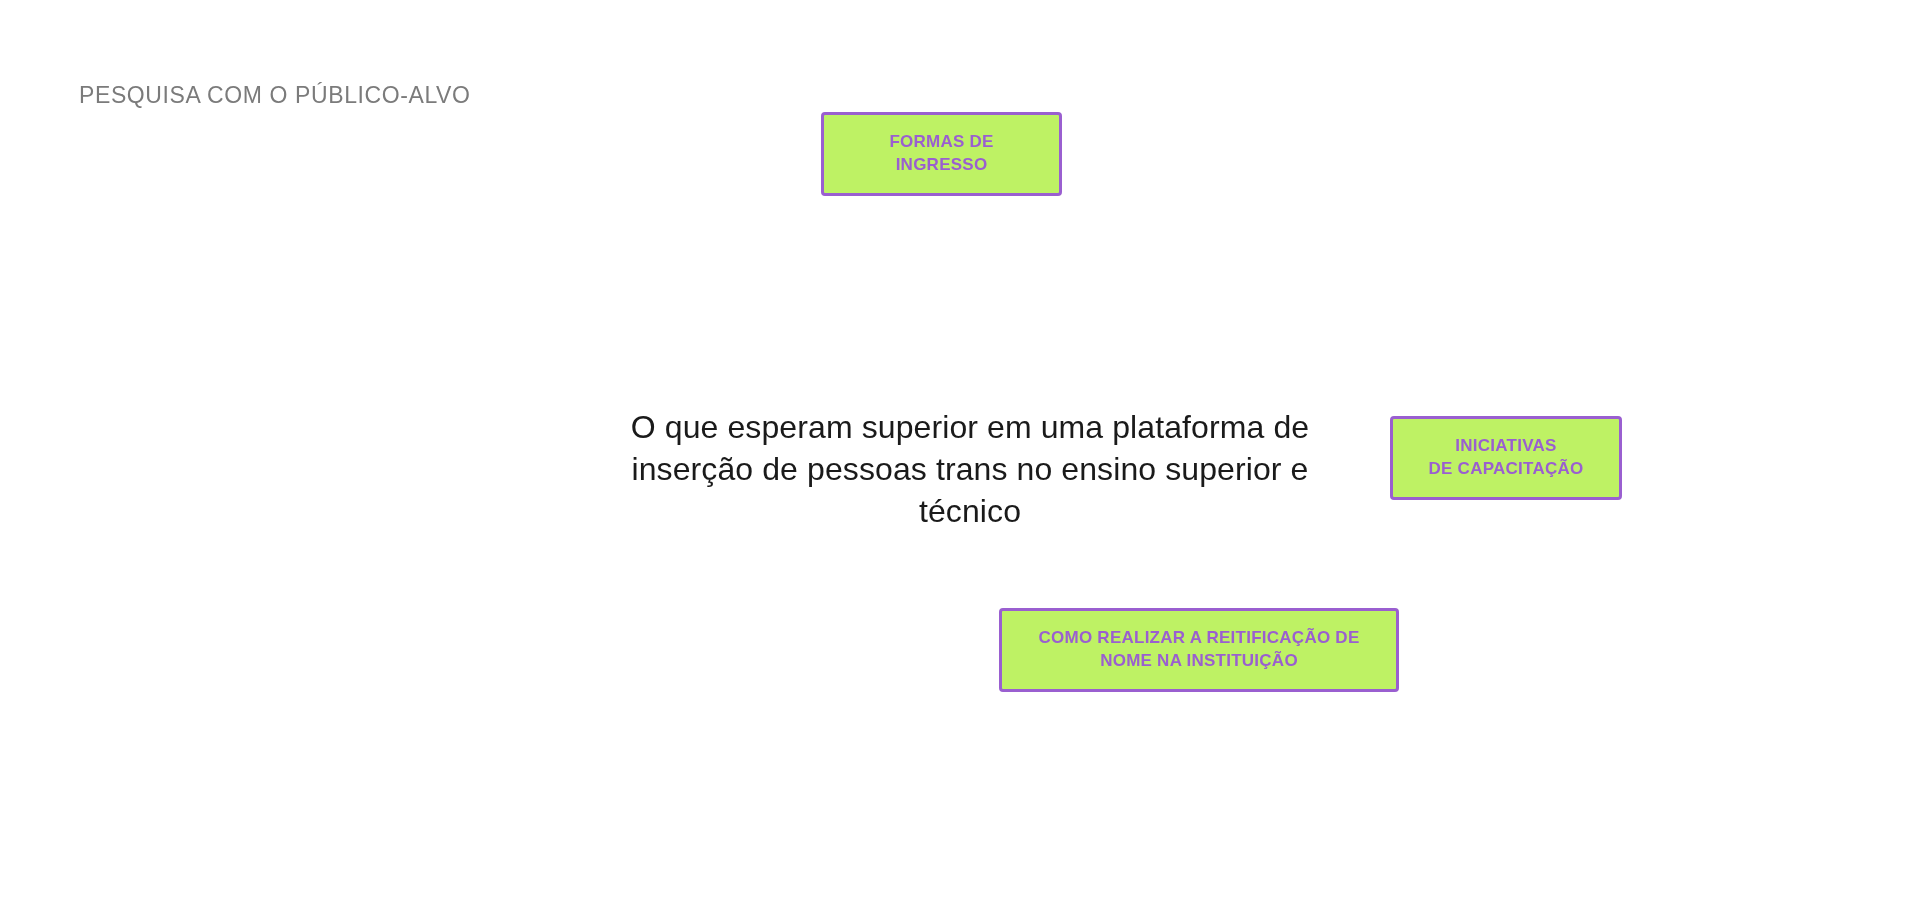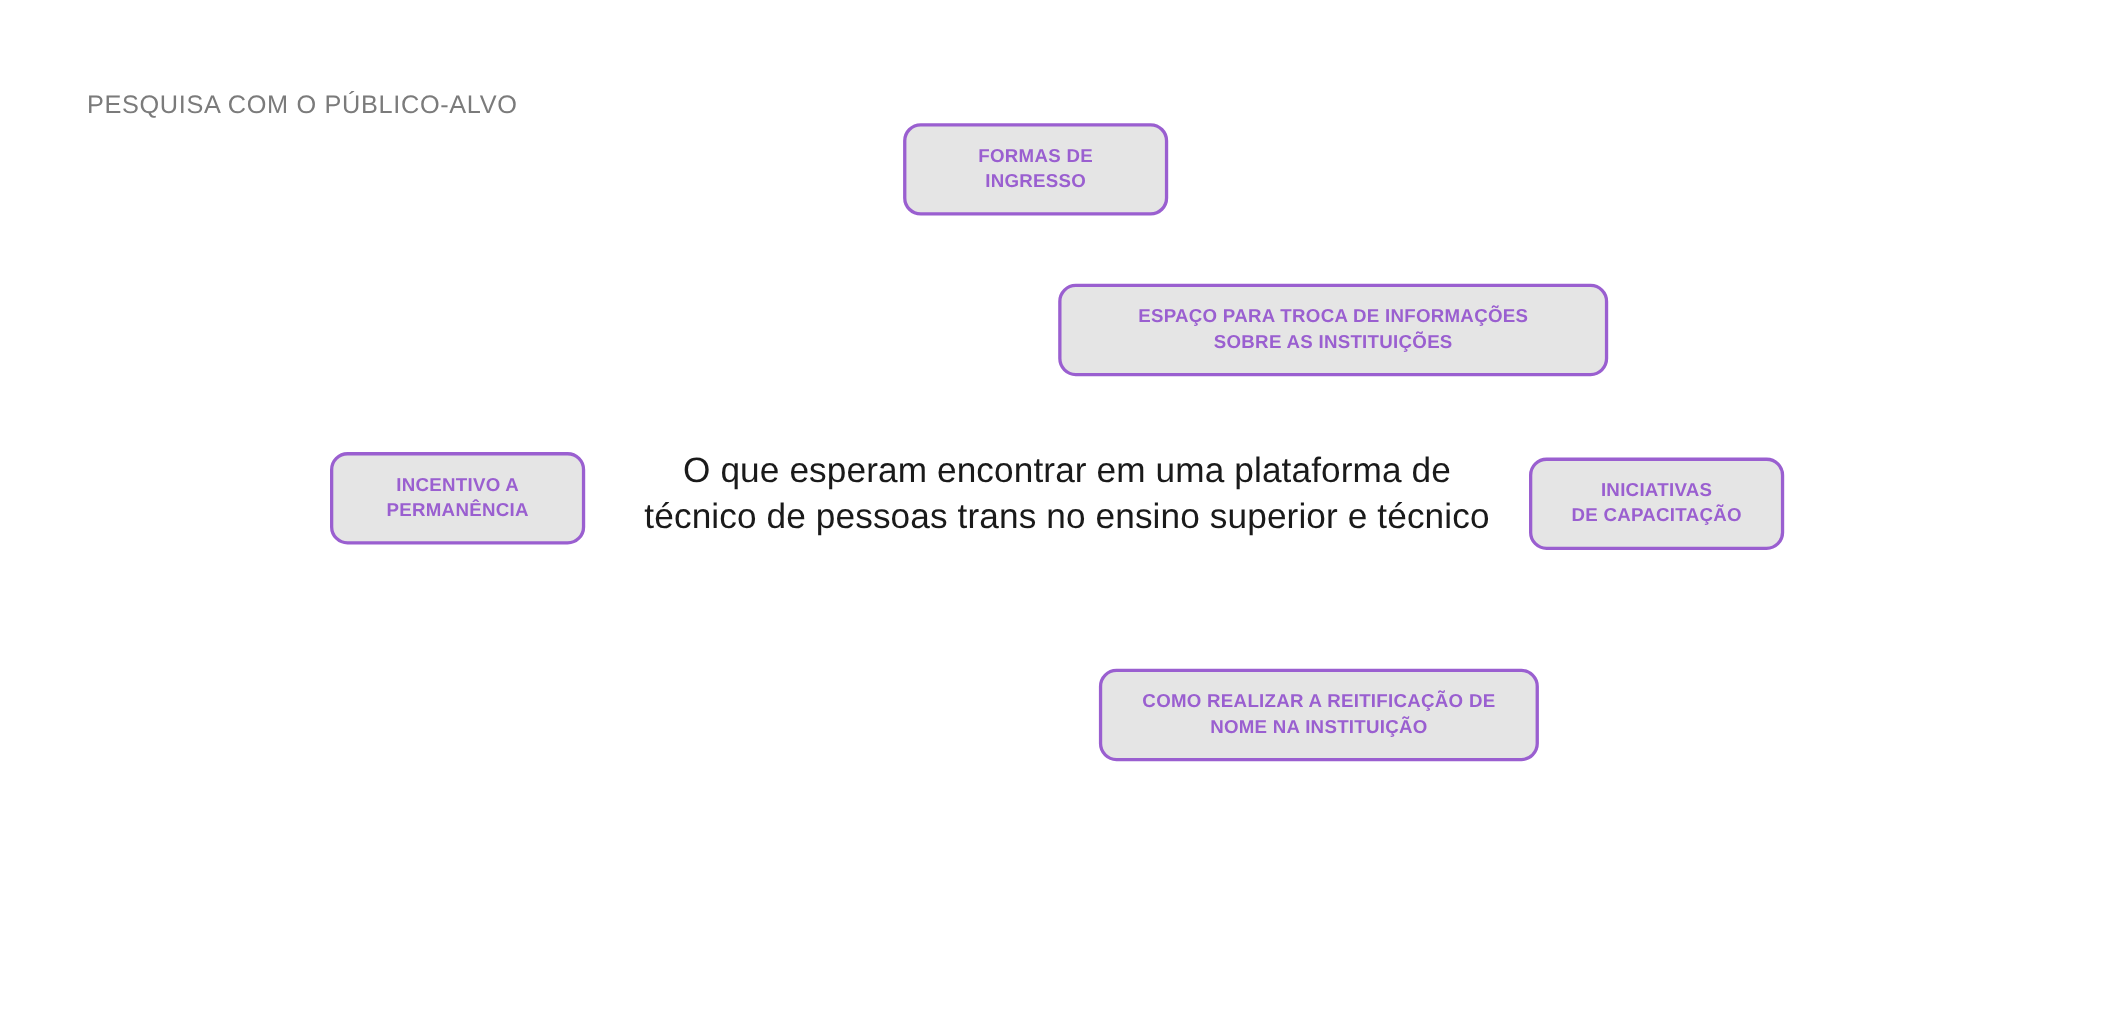--- a/index.html
+++ b/index.html
@@ -34,22 +34,22 @@
     color: #7b7b7b;
     font-weight: 400;
     white-space: nowrap;
     line-height: 1.2;
   }
 
   .node {
     position: absolute;
     box-sizing: border-box;
     border: 3px solid #9a5fd0;
-    border-radius: 16px;
-    background: #e5e5e5;
+    border-radius: 4px;
+    background: #bef264;
     display: flex;
     align-items: center;
     justify-content: center;
     text-align: center;
     padding: 6px 14px;
   }
 
   .node-label {
     color: #9a5fd0;
     font-size: 17px;
@@ -83,37 +83,29 @@
   #node-reitificacao-nome    { left: 981px;  top: 608px; width: 400px; height: 84px; margin-left: 18px; }
   #node-dicas-bolsa          { left: 832px;  top: 730px; width: 232px; height: 84px; }
 </style>
 </head>
 <body>
 
 <div id="canvas">
 
   <div class="eyebrow">PESQUISA COM O PÚBLICO-ALVO</div>
 
-  <div class="center-question">O que esperam encontrar em uma plataforma de técnico de pessoas trans no ensino superior e técnico</div>
+  <div class="center-question">O que esperam superior em uma plataforma de inserção de pessoas trans no ensino superior e técnico</div>
 
   <div class="node" id="node-formas-ingresso">
     <span class="node-label">FORMAS DE
 INGRESSO</span>
   </div>
 
 
-  <div class="node" id="node-espaco-troca">
-    <span class="node-label">ESPAÇO PARA TROCA DE INFORMAÇÕES
-SOBRE AS INSTITUIÇÕES</span>
-  </div>
 
-  <div class="node" id="node-incentivo-permanencia">
-    <span class="node-label">INCENTIVO A
-PERMANÊNCIA</span>
-  </div>
 
   <div class="node" id="node-iniciativas-capacitacao">
     <span class="node-label">INICIATIVAS
 DE CAPACITAÇÃO</span>
   </div>
 
 
   <div class="node" id="node-reitificacao-nome">
     <span class="node-label">COMO REALIZAR A REITIFICAÇÃO DE
 NOME NA INSTITUIÇÃO</span>

